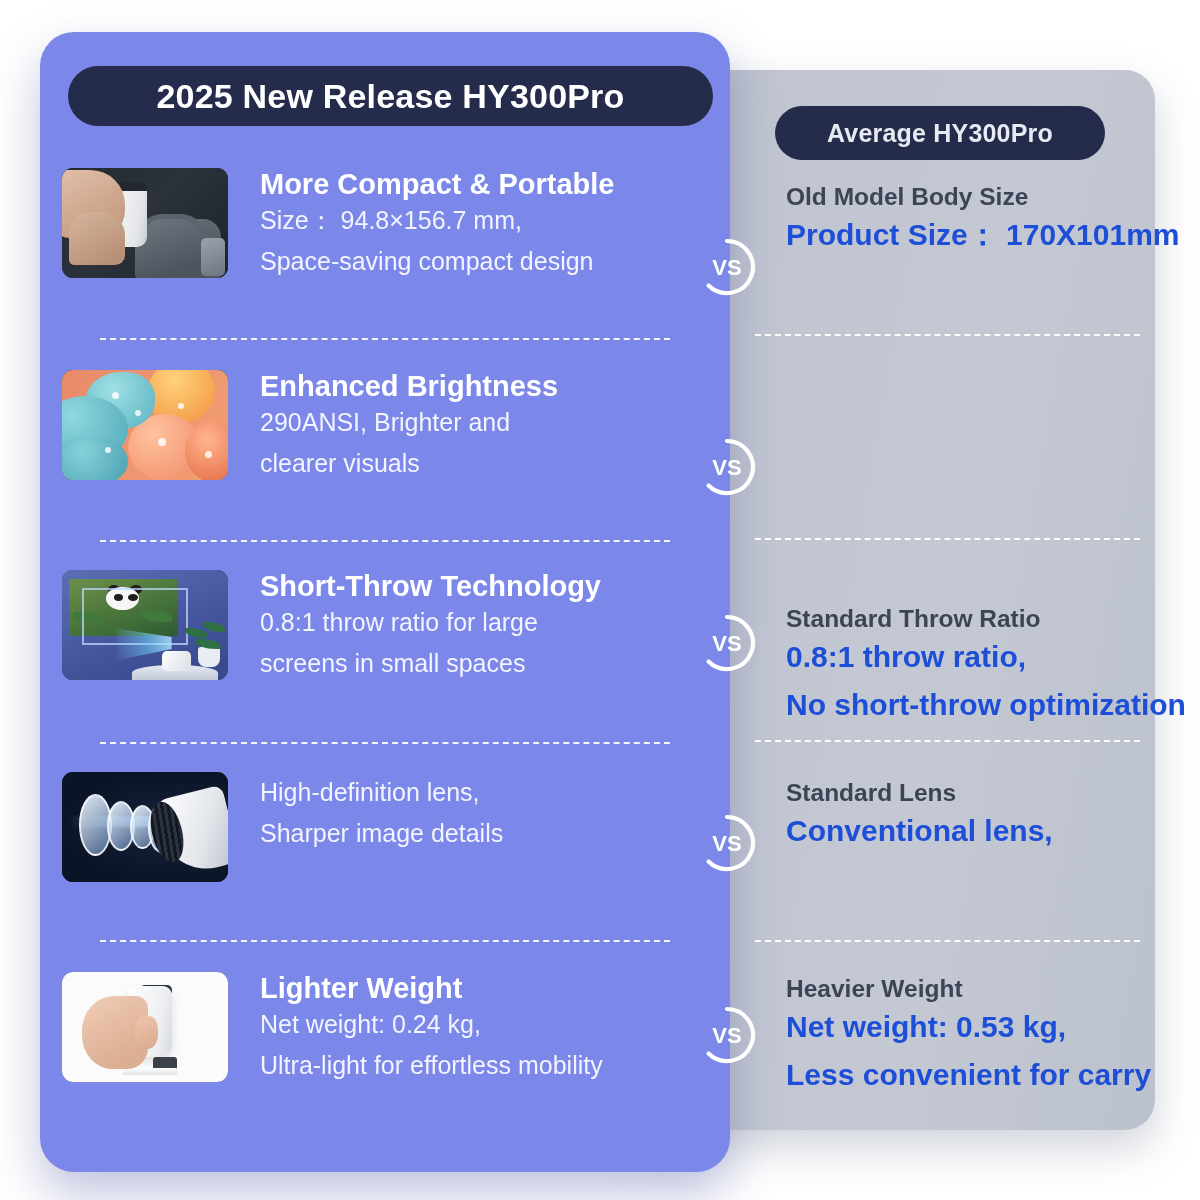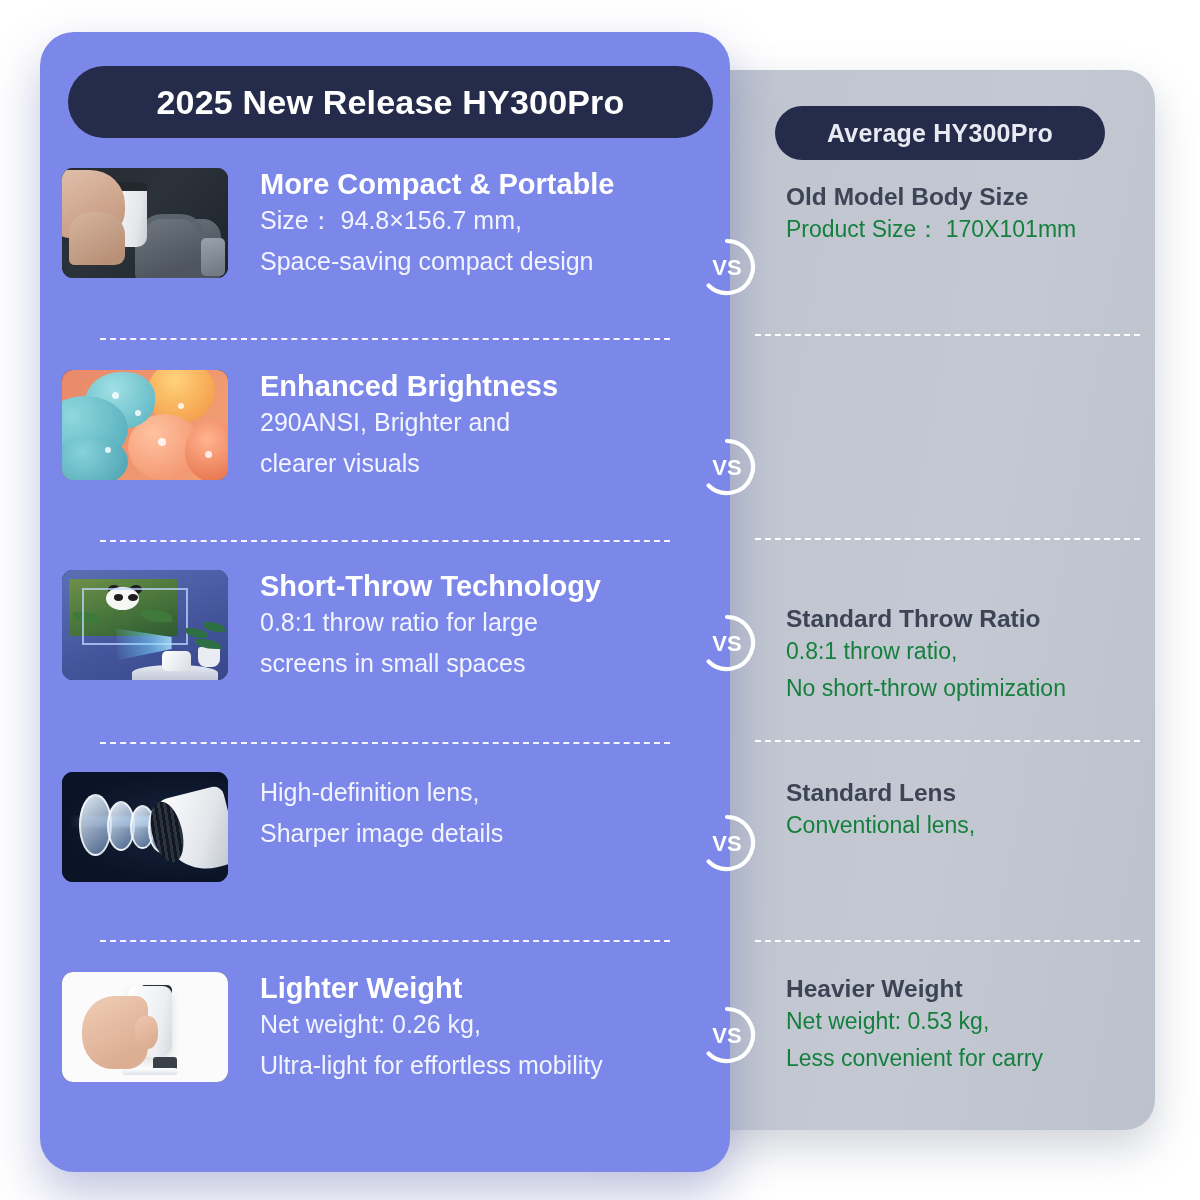--- a/index.html
+++ b/index.html
@@ -58,21 +58,21 @@
     justify-content: center;
     color: #ffffff;
     font-weight: bold;
     letter-spacing: 0.2px;
     white-space: nowrap;
   }
   #new-pill {
     left: 68px;
     top: 66px;
     width: 645px;
-    height: 72px;
+    height: 60px;
     font-size: 34px;
   }
   #old-pill {
     left: 775px;
     top: 106px;
     width: 330px;
     height: 54px;
     font-size: 25px;
     color: #e8eaf2;
   }
@@ -111,24 +111,25 @@
   }
 
   .old-title {
     font-size: 24.5px;
     font-weight: bold;
     color: #3d4456;
     line-height: 1.2;
     white-space: nowrap;
   }
   .old-desc {
-    font-size: 23px;
-    color: #15803d;
+    font-size: 30px;
+    color: #1d4ed8;
     line-height: 1.6;
     white-space: nowrap;
+    font-weight: bold;
   }
 
   
   .divider {
     position: absolute;
     height: 0;
     border-top: 2px dashed rgba(255,255,255,0.92);
   }
   .divider.left  { left: 100px; width: 570px; }
   .divider.right { left: 755px; width: 385px; border-top-color: rgba(255,255,255,0.95); }
@@ -422,21 +423,21 @@
         <div class="hp-top"></div>
         <div class="hp-body"></div>
         <div class="hp-foot"></div>
         <div class="hp-stand"></div>
         <div class="hp-hand"></div>
         <div class="hp-thumb"></div>
       </div>
     </div>
     <div class="new-text">
       <div class="new-title">Lighter Weight</div>
-      <div class="new-desc">Net weight: 0.26 kg,</div>
+      <div class="new-desc">Net weight: 0.24 kg,</div>
       <div class="new-desc">Ultra-light for effortless mobility</div>
     </div>
   </div>
 
   <div class="old-row" style="top:182px; display:block">
     <div class="old-title">Old Model Body Size</div>
     <div class="old-desc">Product Size： 170X101mm</div>
   </div>
 
 

